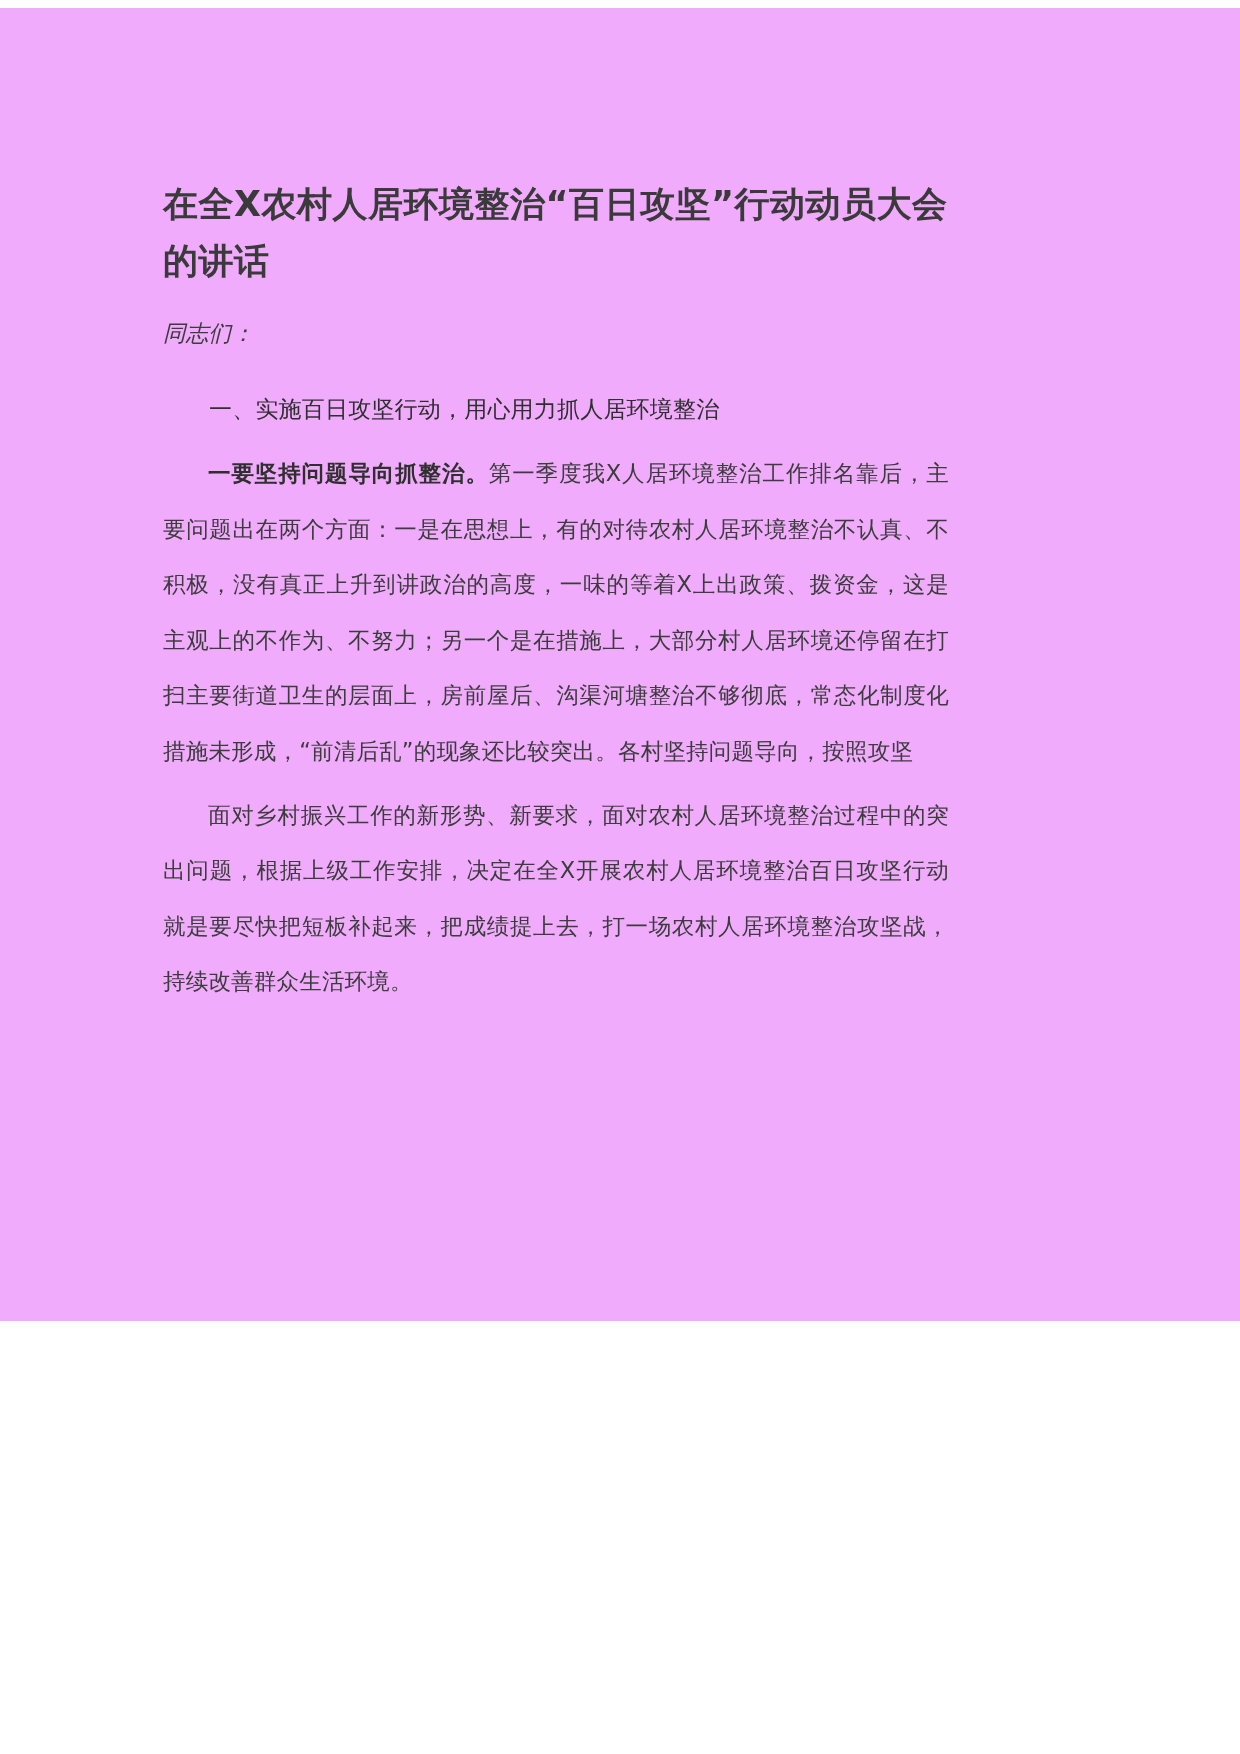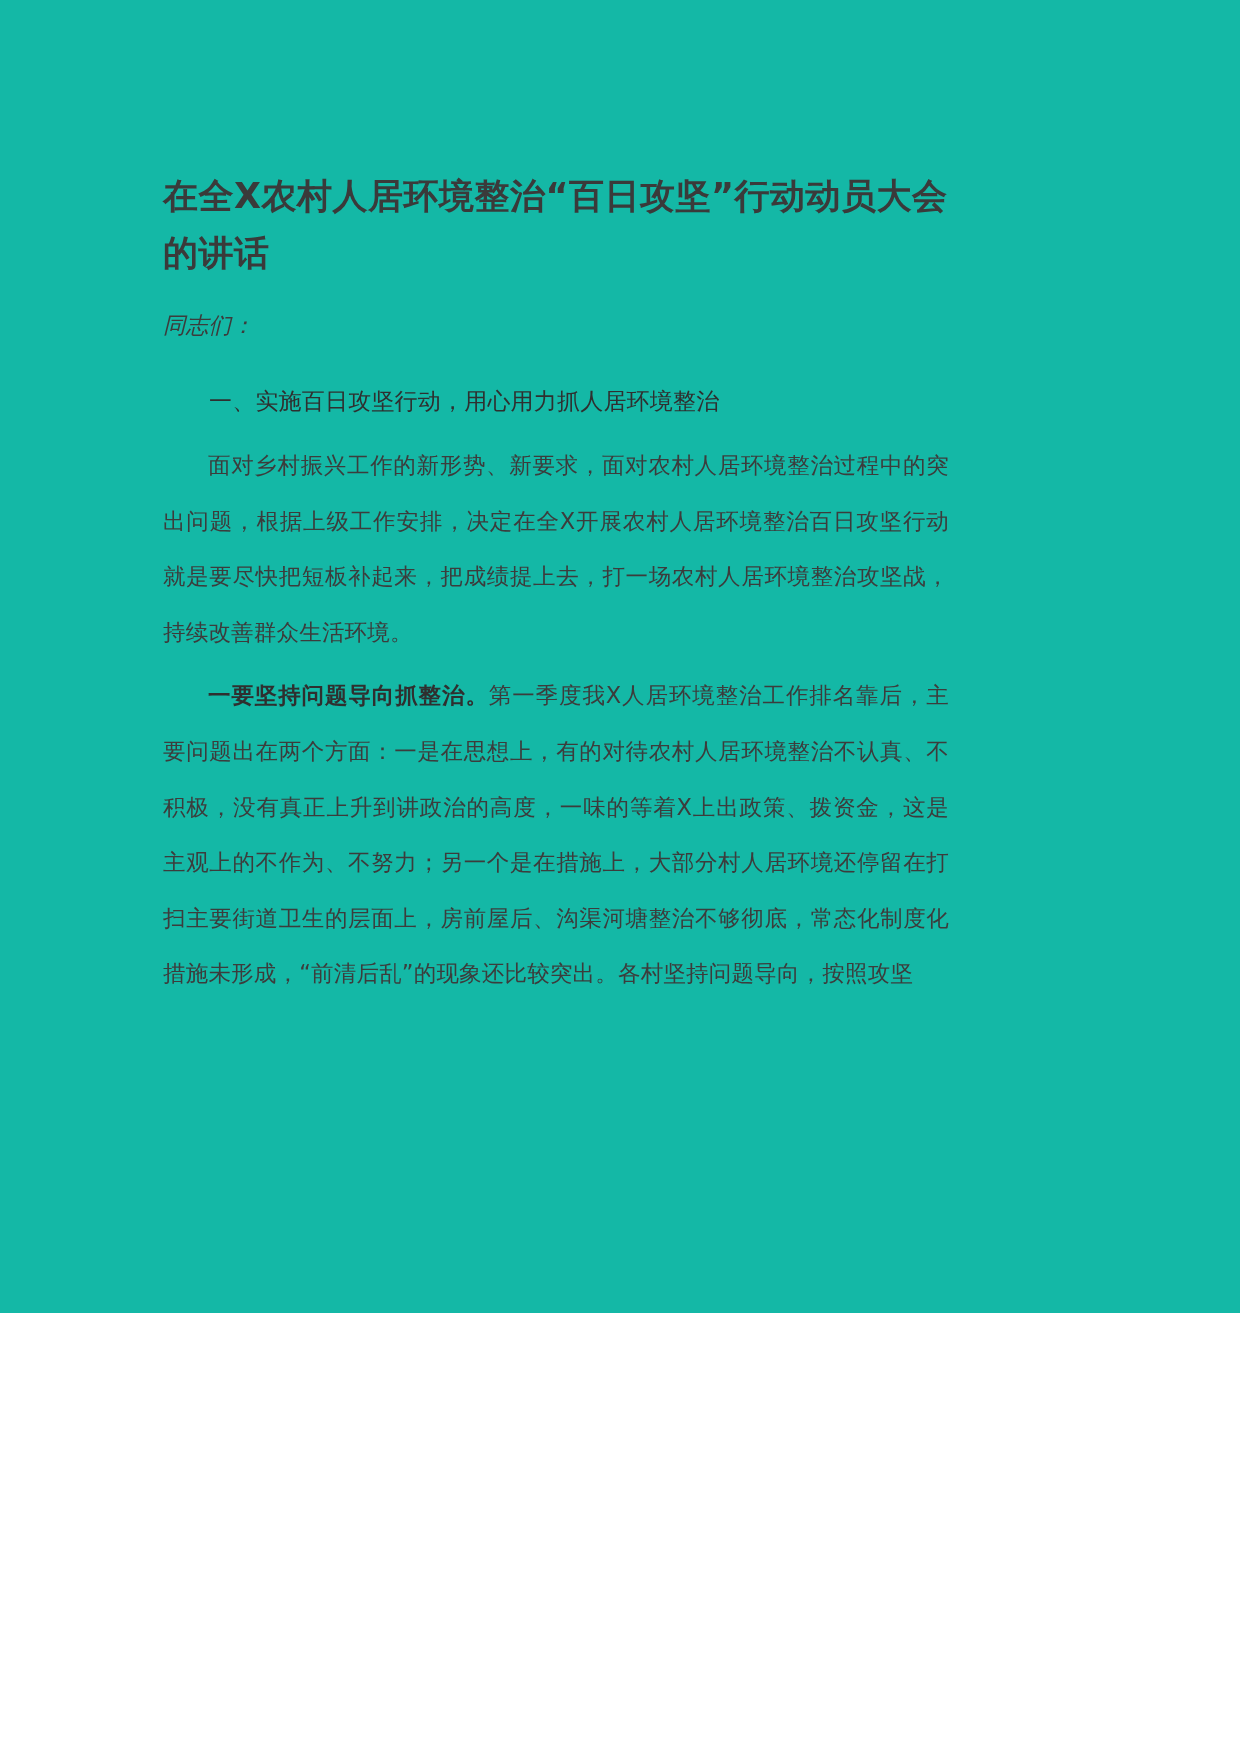--- a/index.html
+++ b/index.html
@@ -9,22 +9,22 @@
   }
   body {
     font-family: "DejaVu Sans", "Liberation Sans", sans-serif;
     color: #3c3c3c;
     -webkit-font-smoothing: antialiased;
   }
   .page {
     position: relative;
     width: 1240px;
     height: 1313px;
-    margin: 0 auto;
-    background: #14b8a6;
+    margin: 8px auto;
+    background: #f0abfc;
     box-sizing: border-box;
     overflow: hidden;
   }
   .content {
     position: absolute;
     left: 163px;
     top: 168px;
     width: 786px;
   }
 
@@ -79,18 +79,18 @@
 <div class="page">
   <div class="content">
 
     <h1 class="doc-title">在全X农村人居环境整治“百日攻坚”行动动员大会的讲话</h1>
 
     <p class="salutation">同志们：</p>
 
 
     <h2 class="section-heading">一、实施百日攻坚行动，用心用力抓人居环境整治</h2>
 
+    <p class="body-para"><span class="lead-bold">一要坚持问题导向抓整治。</span><span>第一季度我X人居环境整治工作排名靠后，主要问题出在两个方面：一是在思想上，有的对待农村人居环境整治不认真、不积极，没有真正上升到讲政治的高度，一味的等着X上出政策、拨资金，这是主观上的不作为、不努力；另一个是在措施上，大部分村人居环境还停留在打扫主要街道卫生的层面上，房前屋后、沟渠河塘整治不够彻底，常态化制度化措施未形成，“前清后乱”的现象还比较突出。各村坚持问题导向，按照攻坚</span></p>
+
     <p class="body-para">面对乡村振兴工作的新形势、新要求，面对农村人居环境整治过程中的突出问题，根据上级工作安排，决定在全X开展农村人居环境整治百日攻坚行动就是要尽快把短板补起来，把成绩提上去，打一场农村人居环境整治攻坚战，持续改善群众生活环境。</p>
-
-    <p class="body-para"><span class="lead-bold">一要坚持问题导向抓整治。</span><span>第一季度我X人居环境整治工作排名靠后，主要问题出在两个方面：一是在思想上，有的对待农村人居环境整治不认真、不积极，没有真正上升到讲政治的高度，一味的等着X上出政策、拨资金，这是主观上的不作为、不努力；另一个是在措施上，大部分村人居环境还停留在打扫主要街道卫生的层面上，房前屋后、沟渠河塘整治不够彻底，常态化制度化措施未形成，“前清后乱”的现象还比较突出。各村坚持问题导向，按照攻坚</span></p>
 
   </div>
 </div>
 
 </body></html>

